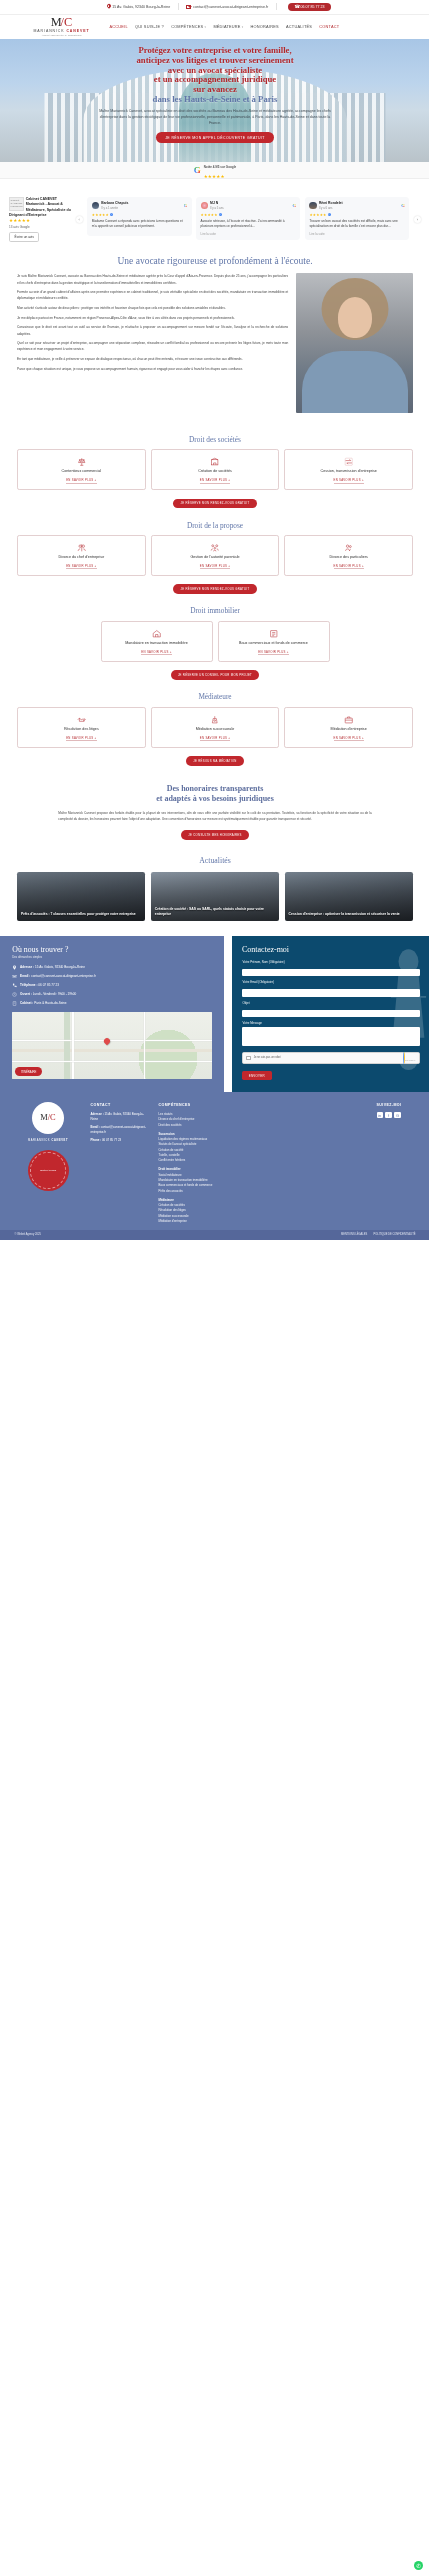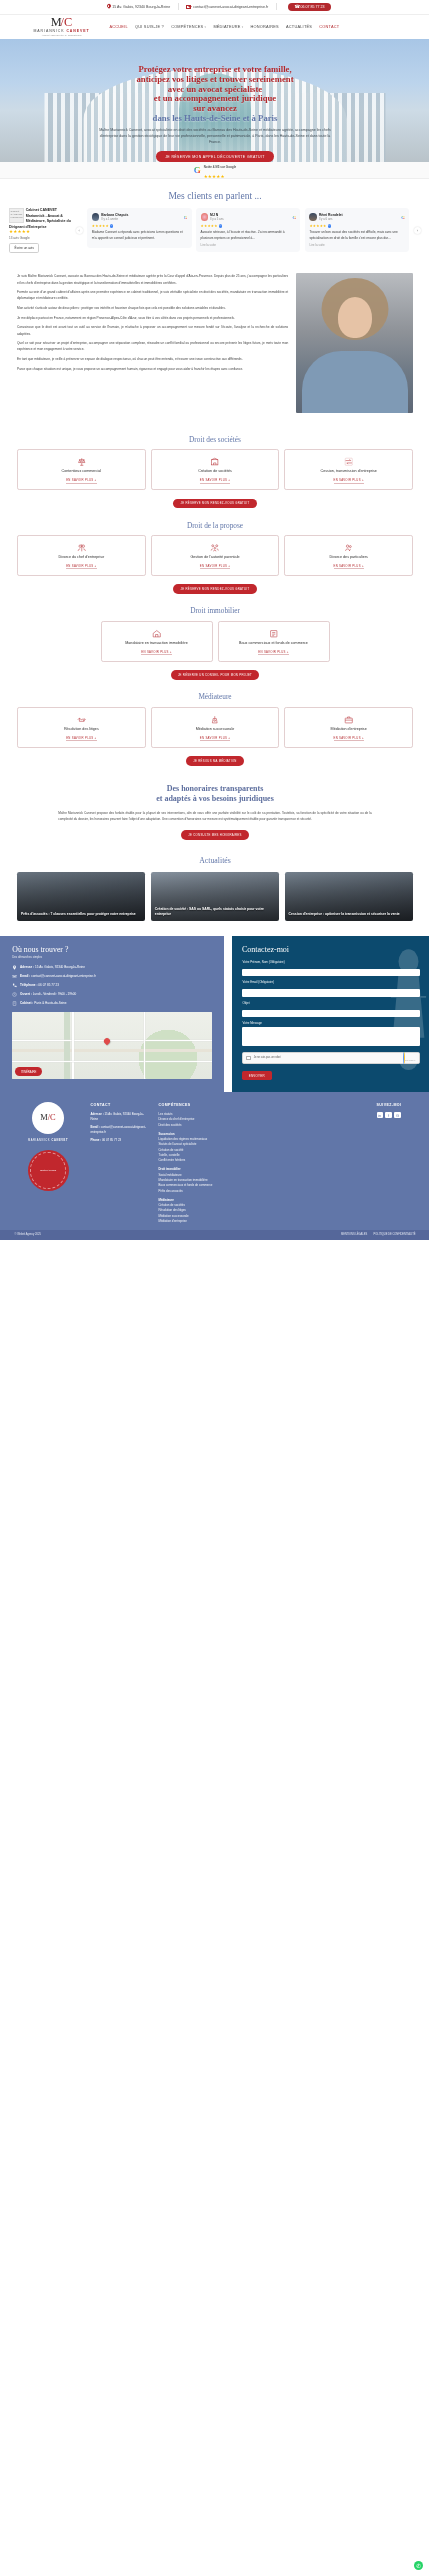--- a/index.html
+++ b/index.html
@@ -38,21 +38,21 @@
   .hero{height:123px;position:relative;overflow:hidden;background:linear-gradient(#a8c6e6 0%,#bcd4ec 36%,#cddbe6 58%,#b9c3c9 100%)}
   .hero .bldg{position:absolute;left:50%;top:30px;transform:translateX(-50%);width:263px;height:94px;
     background:
       repeating-linear-gradient(90deg,rgba(255,255,255,.85) 0 3.4px,rgba(188,205,215,.8) 3.4px 7.3px),
       linear-gradient(#e8eef2,#c7d2d8);
     border-radius:123px 123px 0 0/50px 50px 0 0;opacity:.95}
   .hero .bldg2{position:absolute;left:50%;top:54px;transform:translateX(-50%);width:341px;height:70px;
     background:repeating-linear-gradient(90deg,rgba(248,250,251,.82) 0 3.9px,rgba(176,192,203,.72) 3.9px 8.4px);}
   .hero .glass{position:absolute;left:50%;top:34px;transform:translateX(-50%);width:72px;height:91px;border-radius:36px 36px 0 0;
     background:linear-gradient(#9fc6c9,#7fb0b6 55%,#b9cfd3);opacity:.85}
-  .hero-in{position:absolute;inset:0;text-align:center;padding-top:26px}
+  .hero-in{position:absolute;inset:0;text-align:center;padding-top:7px}
   .h1{font-family:"Liberation Serif",serif;color:#b3282d;font-size:8.7px;line-height:1.12;font-weight:700;text-shadow:0 0.6px 1.1px rgba(255,255,255,.35)}
   .h1 .city{color:#6176a8}
   .hero-p{max-width:235px;margin:3.4px auto 0;font-size:3.6px;line-height:1.75;color:#3f4a52}
   .cta{display:inline-block;margin-top:5.6px;background:#c1272d;color:#fff;border-radius:7.8px;padding:3.4px 9px;font-size:3.5px;letter-spacing:0.4px;cursor:pointer;border:none}
 
   
   .gstrip{height:17px;display:flex;align-items:center;justify-content:center;gap:2.8px;background:#fafafa;border-bottom:0.6px solid #eee}
   .glogo{font-family:"Liberation Serif",serif;font-weight:700;font-size:9px;line-height:1;
     background:conic-gradient(from 200deg,#4285f4 0 25%,#34a853 25% 50%,#fbbc05 50% 75%,#ea4335 75% 100%);
     -webkit-background-clip:text;background-clip:text;color:transparent}
@@ -249,21 +249,20 @@
 
   <div class="gstrip">
     <span class="glogo">G</span>
     <span>
       <span class="gtxt">Notée 4.9/5 sur Google</span><br>
       <span class="stars">★★★★★</span>
     </span>
   </div>
 
   <div class="sec">
-    <div class="sec-h">Mes clients en parlent ...</div>
     <div class="rev-row">
       <div class="rev-left">
         <div class="thumb">Cabinet CANEVET Mariannick</div>
         <div class="ttl">Cabinet CANEVET Mariannick - Avocat &amp; Médiateure, Spécialiste du Dirigeant d'Entreprise</div>
         <div class="stars">★★★★★</div>
         <div class="cnt">13 avis Google</div>
         <div class="btn-out">Écrire un avis</div>
       </div>
       <div class="arrow">‹</div>
       <div class="rev-card">
@@ -304,20 +303,21 @@
         </div>
         <div class="rev-stars"><span>★★★★★</span><span class="vb">✓</span></div>
         <div class="rev-body">Trouver un bon avocat des sociétés est difficile, mais avec une spécialisation en droit de la famille c'est encore plus dur...</div>
         <div class="rev-more">Lire la suite</div>
       </div>
       <div class="arrow">›</div>
     </div>
   </div>
 
   <div class="sec" style="padding-top:2.2px">
+    <div class="sec-h">Une avocate rigoureuse et profondément à l'écoute.</div>
     <div class="about">
       <div class="about-txt">
         <p>Je suis Maître Mariannick Canevet, avocate au Barreau des Hauts-de-Seine et médiateure agréée près la Cour d'appel d'Aix-en-Provence. Depuis plus de 25 ans, j'accompagne les particuliers et les chefs d'entreprise dans la gestion stratégique et la transformation d'immatérielles et immobilières certifiées.</p>
         <p>Formée au sein d'un grand cabinet d'affaires après une première expérience en cabinet traditionnel, je suis véritable spécialiste en droit des sociétés, mandataire en transaction immobilière et diplomatique et médiateure certifiée.</p>
         <p>Mon activité s'articule autour de deux piliers : protéger vos intérêts et favoriser chaque fois que cela est possible des solutions amiables et durables.</p>
         <p>Je me déplace partout en France, notamment en région Provence-Alpes-Côte d'Azur, sous être à vos côtés dans vos projets personnels et professionnels.</p>
         <p>Convaincue que le droit est avant tout un outil au service de l'humain, je m'attache à proposer un accompagnement sur mesure fondé sur l'écoute, l'analyse et la recherche de solutions adaptées.</p>
         <p>Quel ce soit pour sécuriser un projet d'entreprise, accompagner une séparation complexe, résoudre un conflit familial ou professionnel ou encore prévenir les litiges futurs, je mets toute mon expérience et mon engagement à votre service.</p>
         <p>En tant que médiateure, je veille à préserver un espace de dialogue respectueux, où chacun peut être entendu, et trouver une issue constructive aux différends.</p>
         <p>Parce que chaque situation est unique, je vous propose un accompagnement humain, rigoureux et engagé pour vous aider à franchir les étapes avec confiance.</p>

